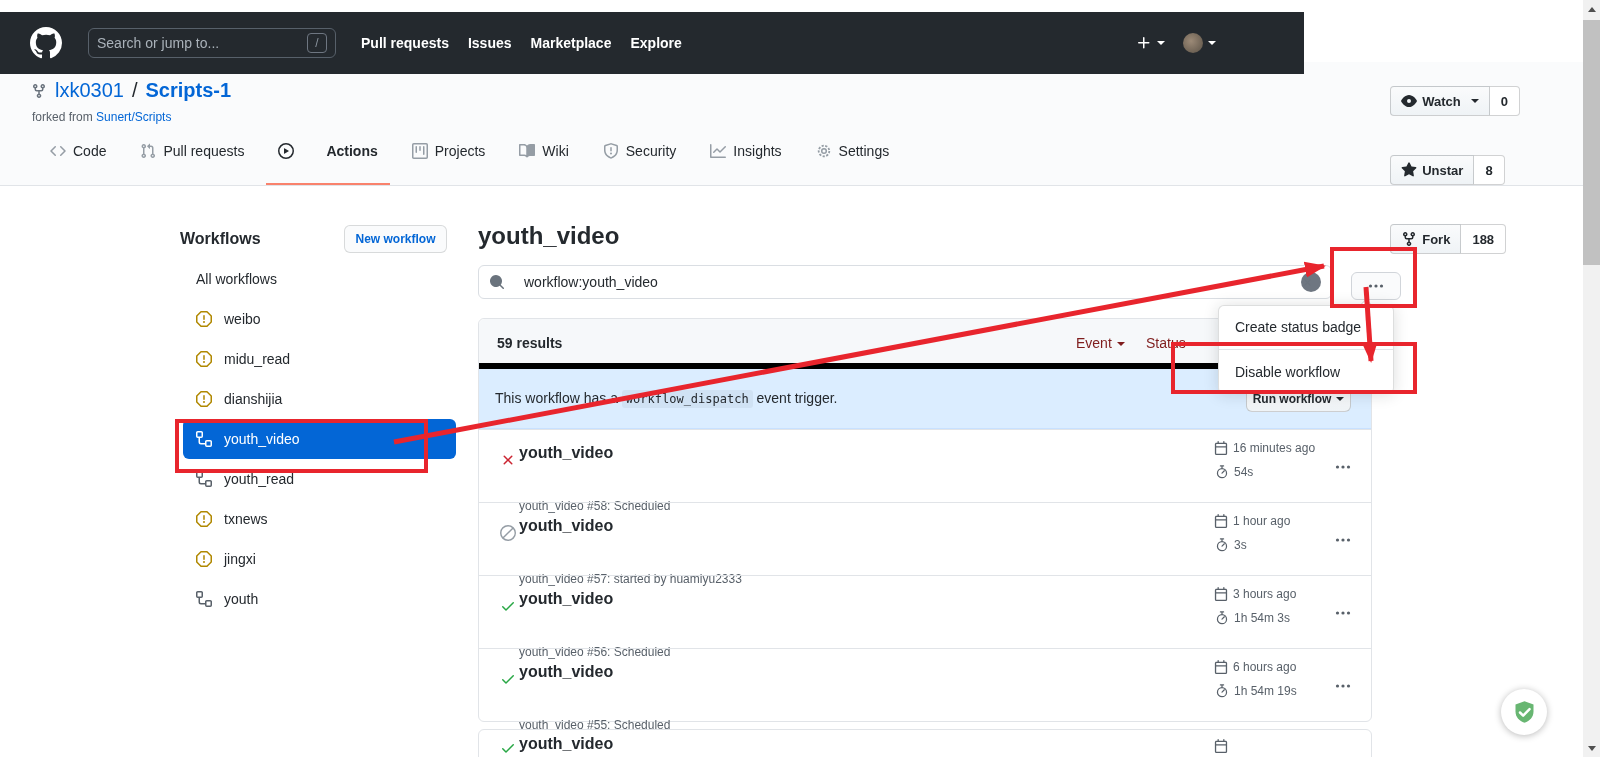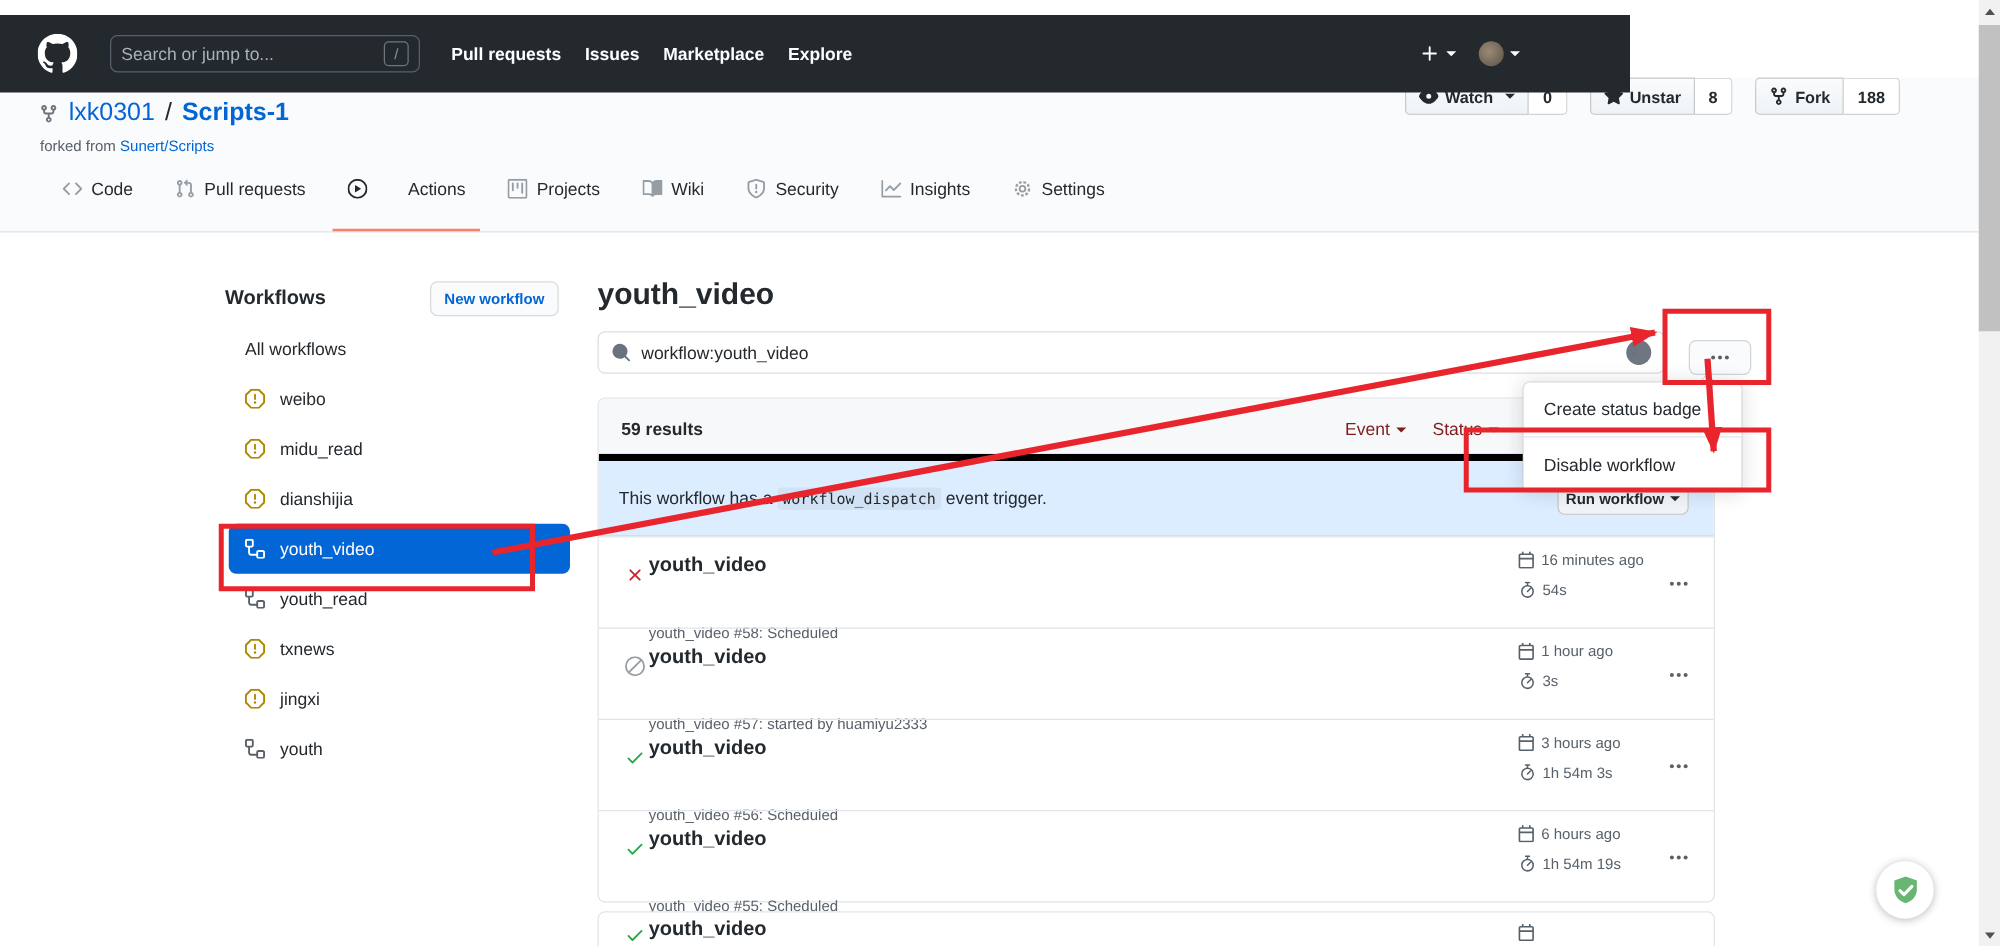--- a/index.html
+++ b/index.html
@@ -24,44 +24,44 @@
 
   
   .repo-head { position:absolute; left:0; top:62px; width:1600px; height:124px; background:#fafbfc; border-bottom:1px solid #e1e4e8; z-index:1; }
   .repo-title { position:absolute; left:31px; top:17px; display:flex; align-items:center; gap:8px; font-size:20px; }
   .repo-title .ic { color:#6a737d; }
   .repo-title a { color:#0366d6; text-decoration:none; cursor:pointer; }
   .repo-title .sep { color:#24292e; }
   .repo-title .repo-name { font-weight:bold; }
   .fork-note { position:absolute; left:32px; top:48px; font-size:12px; color:#586069; }
   .fork-note a { color:#0366d6; text-decoration:none; cursor:pointer; }
-  .repo-actions { position:absolute; right:80px; top:0; display:flex; gap:18px; }
+  .repo-actions { position:absolute; right:80px; top:24px; display:flex; gap:39px;flex-direction:column; }
   .soc { display:flex; }
   .soc-btn { display:flex; align-items:center; gap:5px; height:30px; padding:0 10px; font-size:13px; font-weight:bold; color:#24292e; background:linear-gradient(#fafbfc,#eff3f6); border:1px solid rgba(27,31,35,.2); border-radius:4px 0 0 4px; cursor:pointer; }
   .soc-cnt { display:flex; align-items:center; height:30px; padding:0 11px; font-size:13px; font-weight:bold; background:#fff; border:1px solid rgba(27,31,35,.2); border-left:none; border-radius:0 4px 4px 0; cursor:pointer; }
   .tabs { position:absolute; left:38px; bottom:0; display:flex; }
   .tab { display:flex; align-items:flex-start; gap:7px; height:42px; padding:0 12px; margin-right:10px; font-size:14px; color:#24292e; cursor:pointer; border-bottom:2px solid transparent; }
   .tab .ic { color:#959da5; }
-  .tab.selected { font-weight:normal; border-bottom-color:#f9826c;gap:32px; }
+  .tab.selected { font-weight:bold; border-bottom-color:#f9826c;gap:32px; }
   .tab.selected .ic { color:#24292e; }
 
   
   .sb-title { position:absolute; left:180px; top:230px; font-size:16px; font-weight:bold; }
   .new-wf-btn { position:absolute; left:344px; top:225px; width:103px; height:28px; background:#fafbfc; border:1px solid rgba(27,31,35,.15); border-radius:6px; color:#0366d6; font-size:12px; font-weight:bold; display:flex; align-items:center; justify-content:center; cursor:pointer; font-family:inherit; }
   .sb-list { position:absolute; left:176px; top:259px; width:280px; }
   .sb-item { display:flex; align-items:center; height:40px; padding-left:20px; font-size:14px; color:#24292e; cursor:pointer; }
   .sb-item .ic { margin-right:12px; }
   .sb-item .ic.alert { color:#b08800; }
   .sb-item .ic.wf { color:#586069; }
   .sb-item.selected { background:#0366d6; color:#fff; border-radius:6px; margin-left:7px; padding-left:13px; width:273px; }
   .sb-item.selected .ic.wf { color:#fff; }
 
   
   .main-title { position:absolute; left:478px; top:222px; font-size:24px; font-weight:bold; }
-  .wf-search { position:absolute; left:478px; top:265px; width:854px; height:34px; background:#fff; border:1px solid #dadee3; border-radius:6px; display:flex; align-items:center; padding:0 10px; }
+  .wf-search { position:absolute; left:478px; top:265px; width:854px; height:34px; background:#fff; border:1px solid #dadee3; border-radius:6px; display:flex; align-items:center; padding:0 10px;gap:11px; }
   .wf-search .ic { color:#6a737d; margin-right:8px; }
   .wf-search input { flex:1; border:none; outline:none; font-size:14px; color:#24292e; font-family:inherit; background:transparent; }
   .clear-btn { width:20px; height:20px; border-radius:50%; background:#6e7681; color:#fff; display:flex; align-items:center; justify-content:center; cursor:pointer; border:none; }
   .kebab-btn { position:absolute; left:1351px; top:272px; width:50px; height:28px; background:#fafbfc; border:1px solid #d1d5da; border-radius:6px; color:#586069; display:flex; align-items:center; justify-content:center; cursor:pointer; z-index:5; }
 
   .results-box { position:absolute; left:478px; top:318px; width:894px; border:1px solid #e1e4e8; border-radius:6px; background:#fff; z-index:1; }
   .res-head { position:relative; height:50px; background:#f6f8fa; border-bottom:6px solid #000000; border-radius:6px 6px 0 0; }
   .res-count { position:absolute; left:18px; top:16px; font-size:14px; font-weight:bold; }
   .filter { position:absolute; top:16px; font-size:14px; color:#7f1d1d; cursor:pointer; }
   .filter.event { left:597px; } .filter.status { left:667px; }

